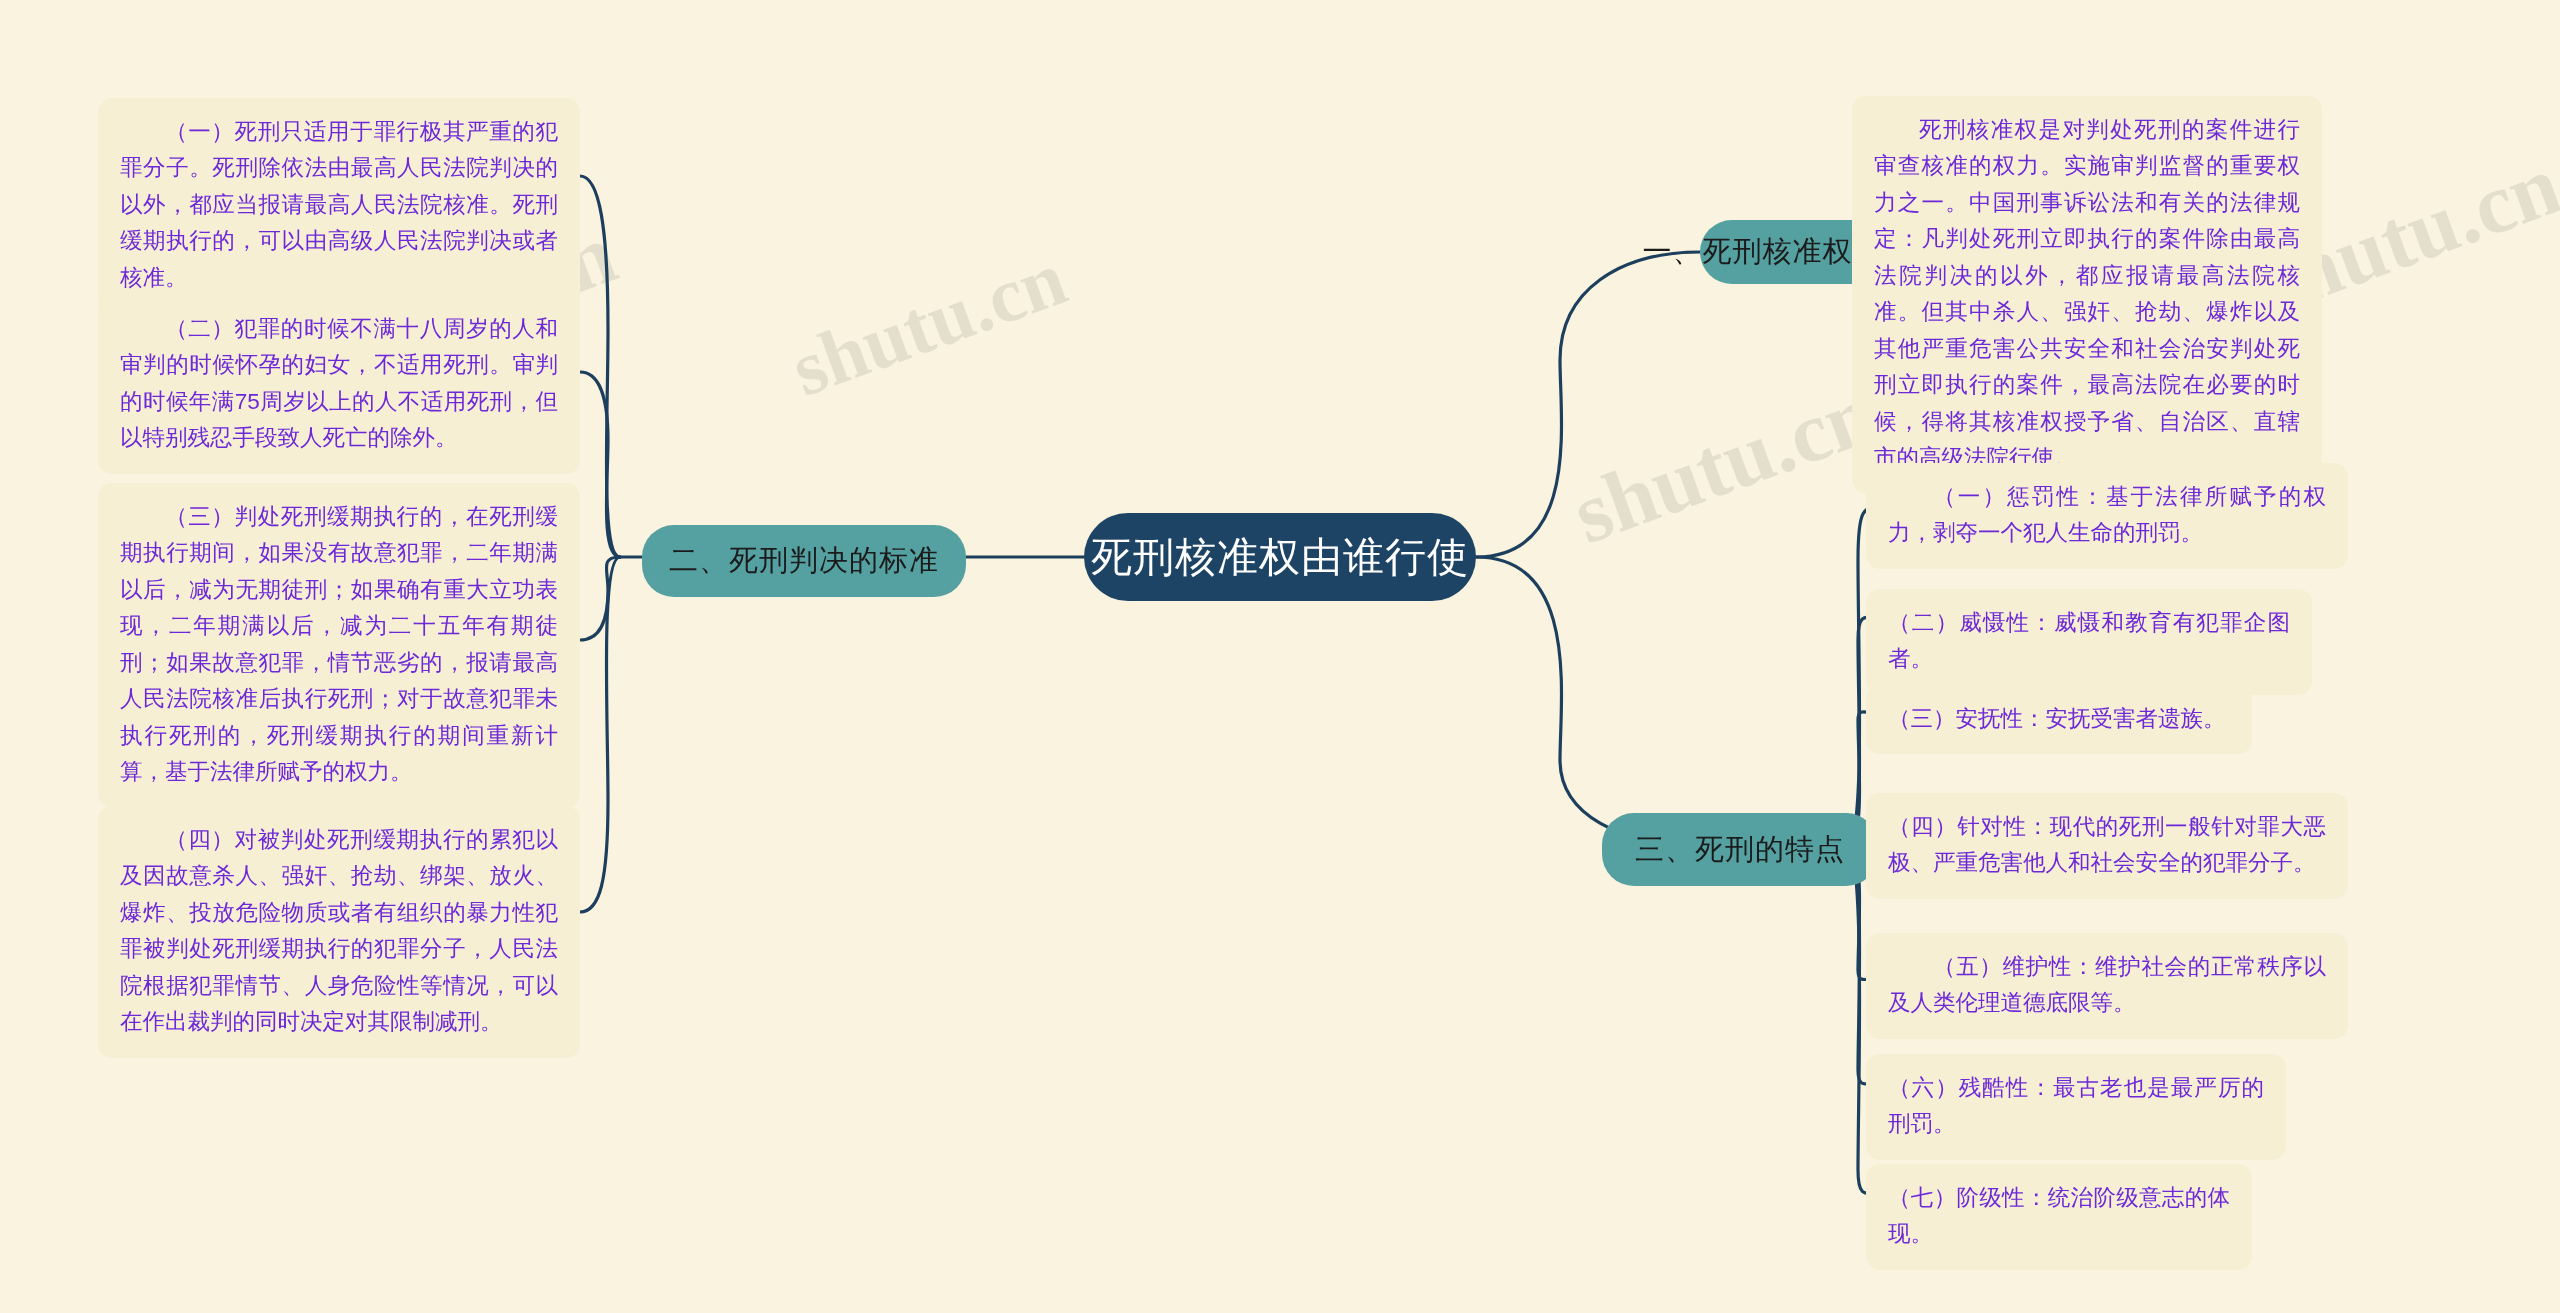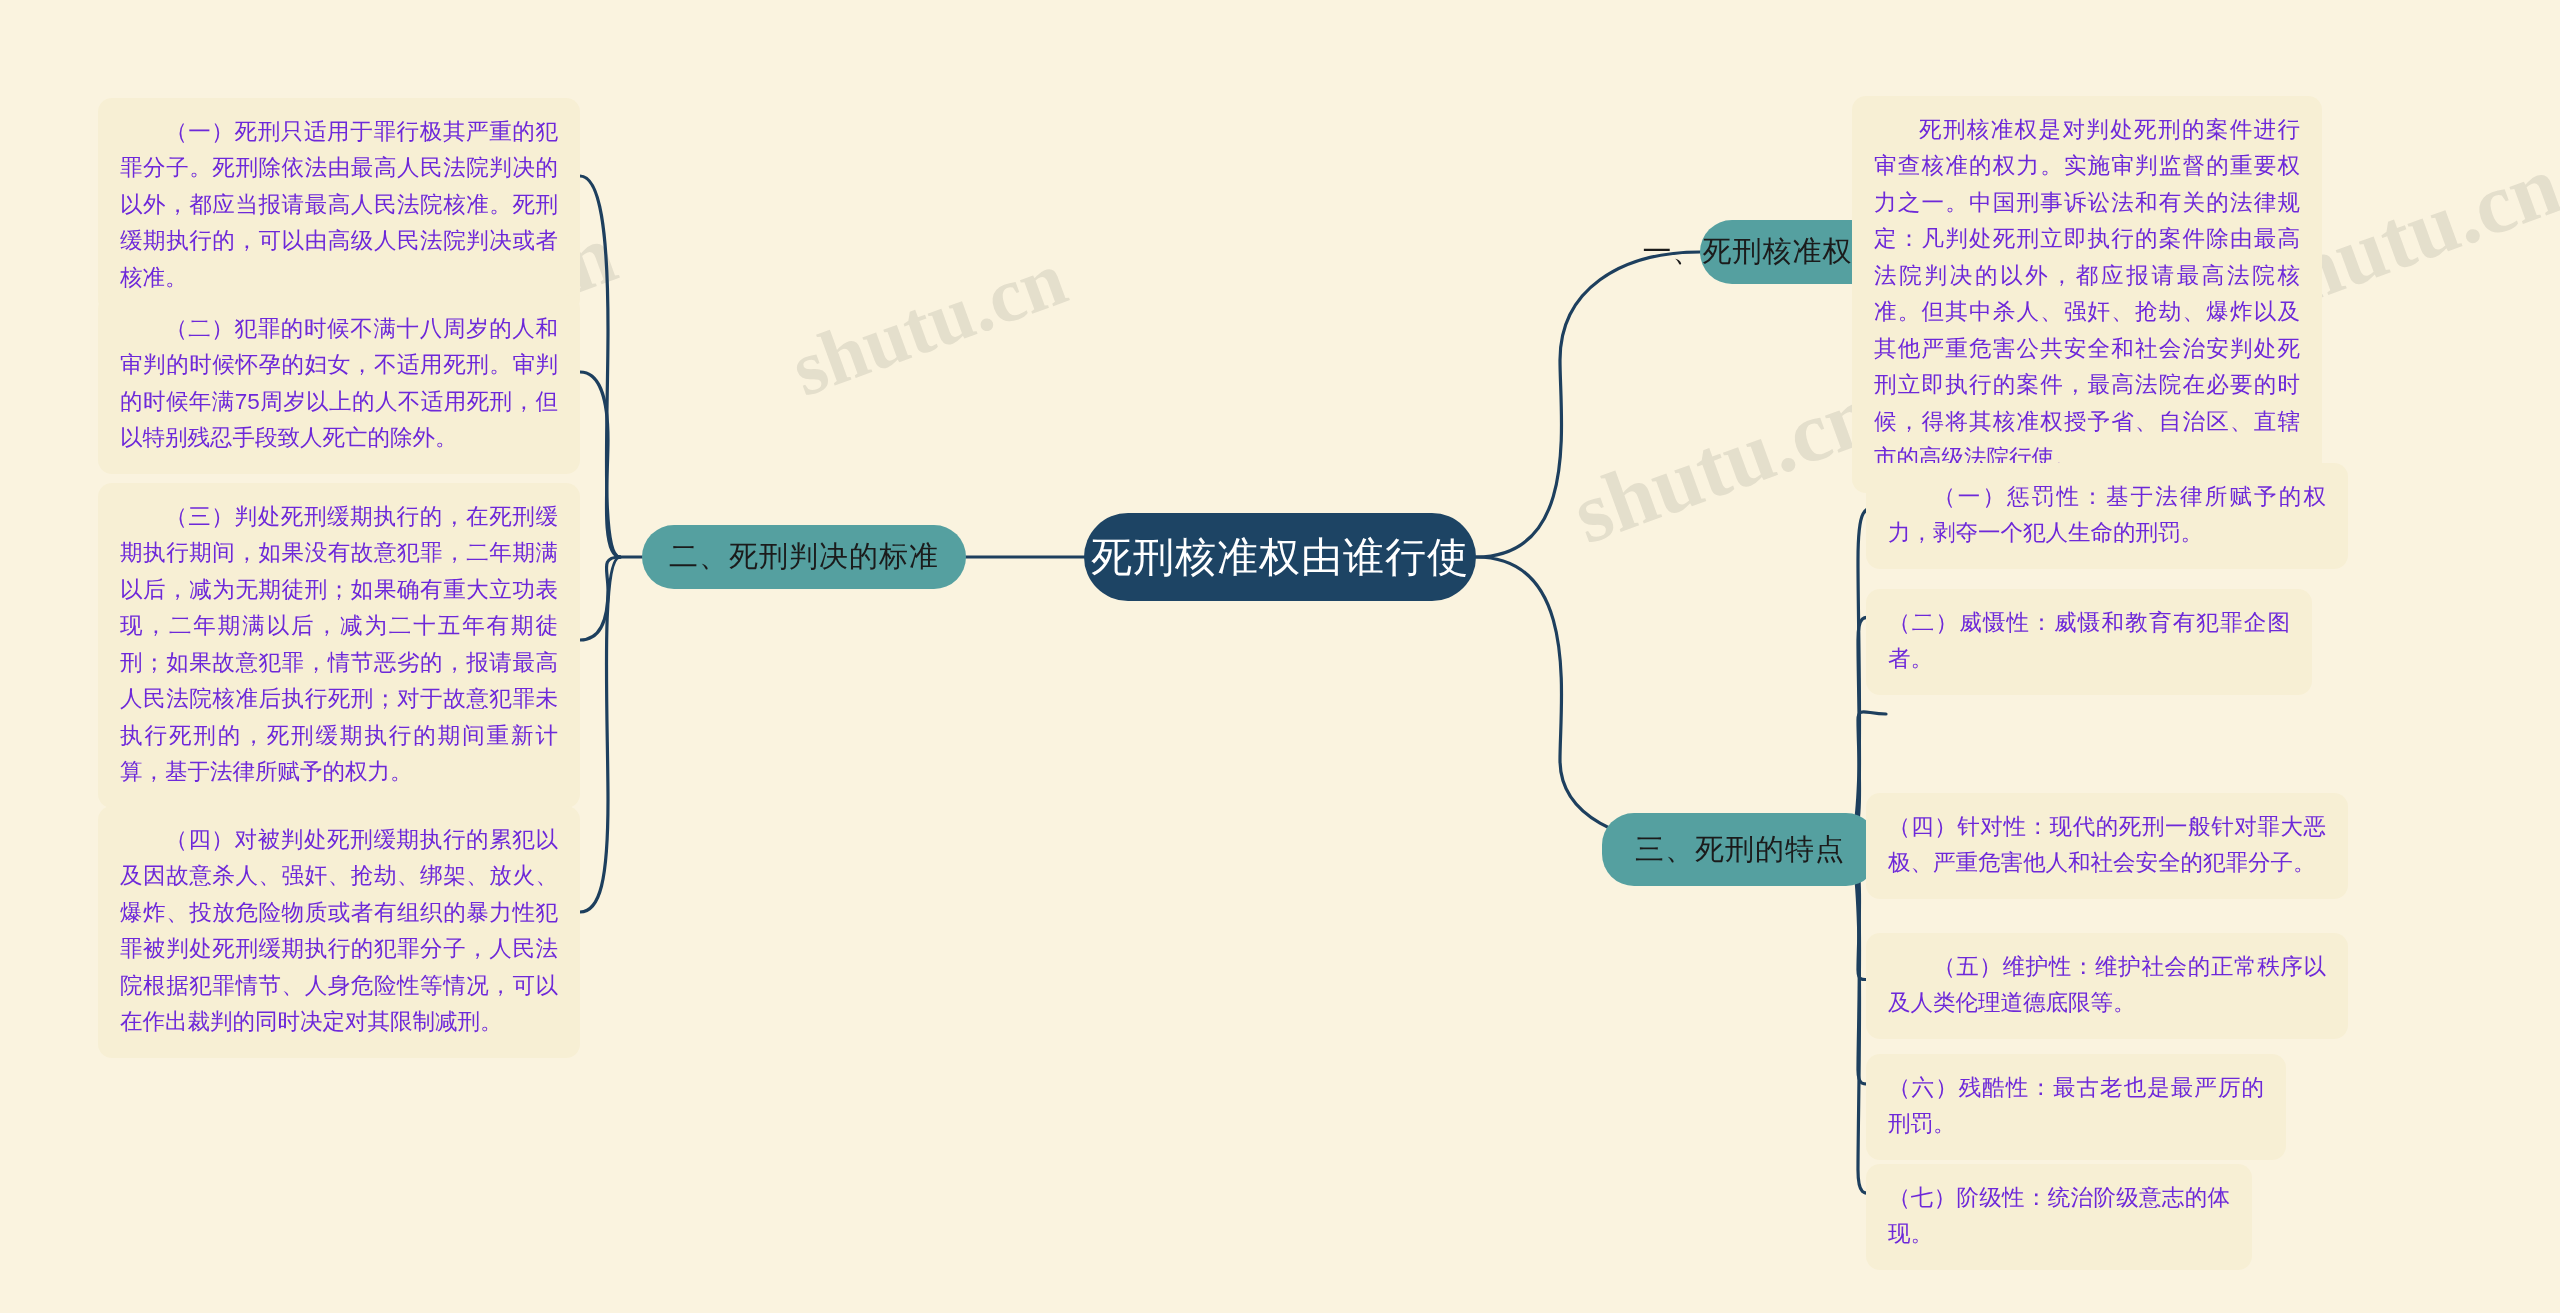--- a/index.html
+++ b/index.html
@@ -133,21 +133,21 @@
   </div>
 
   <div class="node branch-node" style="left:1700px; top:220px; width:215px; height:64px;">
     <span>一、死刑核准权由谁行使</span>
   </div>
 
   <div class="node leaf-node" style="left:1852px; top:96px; width:470px;">
     <span>死刑核准权是对判处死刑的案件进行审查核准的权力。实施审判监督的重要权力之一。中国刑事诉讼法和有关的法律规定：凡判处死刑立即执行的案件除由最高法院判决的以外，都应报请最高法院核准。但其中杀人、强奸、抢劫、爆炸以及其他严重危害公共安全和社会治安判处死刑立即执行的案件，最高法院在必要的时候，得将其核准权授予省、自治区、直辖市的高级法院行使。</span>
   </div>
 
-  <div class="node branch-node" style="left:642px; top:525px; width:324px; height:64px;">
+  <div class="node branch-node" style="left:642px; top:525px; width:324px; height:72px;">
     <span>二、死刑判决的标准</span>
   </div>
 
   <div class="node leaf-node" style="left:98px; top:98px; width:482px;">
     <span>（一）死刑只适用于罪行极其严重的犯罪分子。死刑除依法由最高人民法院判决的以外，都应当报请最高人民法院核准。死刑缓期执行的，可以由高级人民法院判决或者核准。</span>
   </div>
 
   <div class="node leaf-node" style="left:98px; top:295px; width:482px;">
     <span>（二）犯罪的时候不满十八周岁的人和审判的时候怀孕的妇女，不适用死刑。审判的时候年满75周岁以上的人不适用死刑，但以特别残忍手段致人死亡的除外。</span>
   </div>
@@ -165,20 +165,23 @@
   </div>
 
   <div class="node leaf-node" style="left:1866px; top:463px; width:482px;">
     <span>（一）惩罚性：基于法律所赋予的权力，剥夺一个犯人生命的刑罚。</span>
   </div>
 
   <div class="node leaf-node no-indent" style="left:1866px; top:589px; width:446px;">
     <span>（二）威慑性：威慑和教育有犯罪企图者。</span>
   </div>
 
+  <div class="node leaf-node no-indent" style="left:1866px; top:685px; width:386px;">
+    <span>（三）安抚性：安抚受害者遗族。</span>
+  </div>
 
   <div class="node leaf-node no-indent" style="left:1866px; top:793px; width:482px;">
     <span>（四）针对性：现代的死刑一般针对罪大恶极、严重危害他人和社会安全的犯罪分子。</span>
   </div>
 
   <div class="node leaf-node" style="left:1866px; top:933px; width:482px;">
     <span>（五）维护性：维护社会的正常秩序以及人类伦理道德底限等。</span>
   </div>
 
   <div class="node leaf-node no-indent" style="left:1866px; top:1054px; width:420px;">

